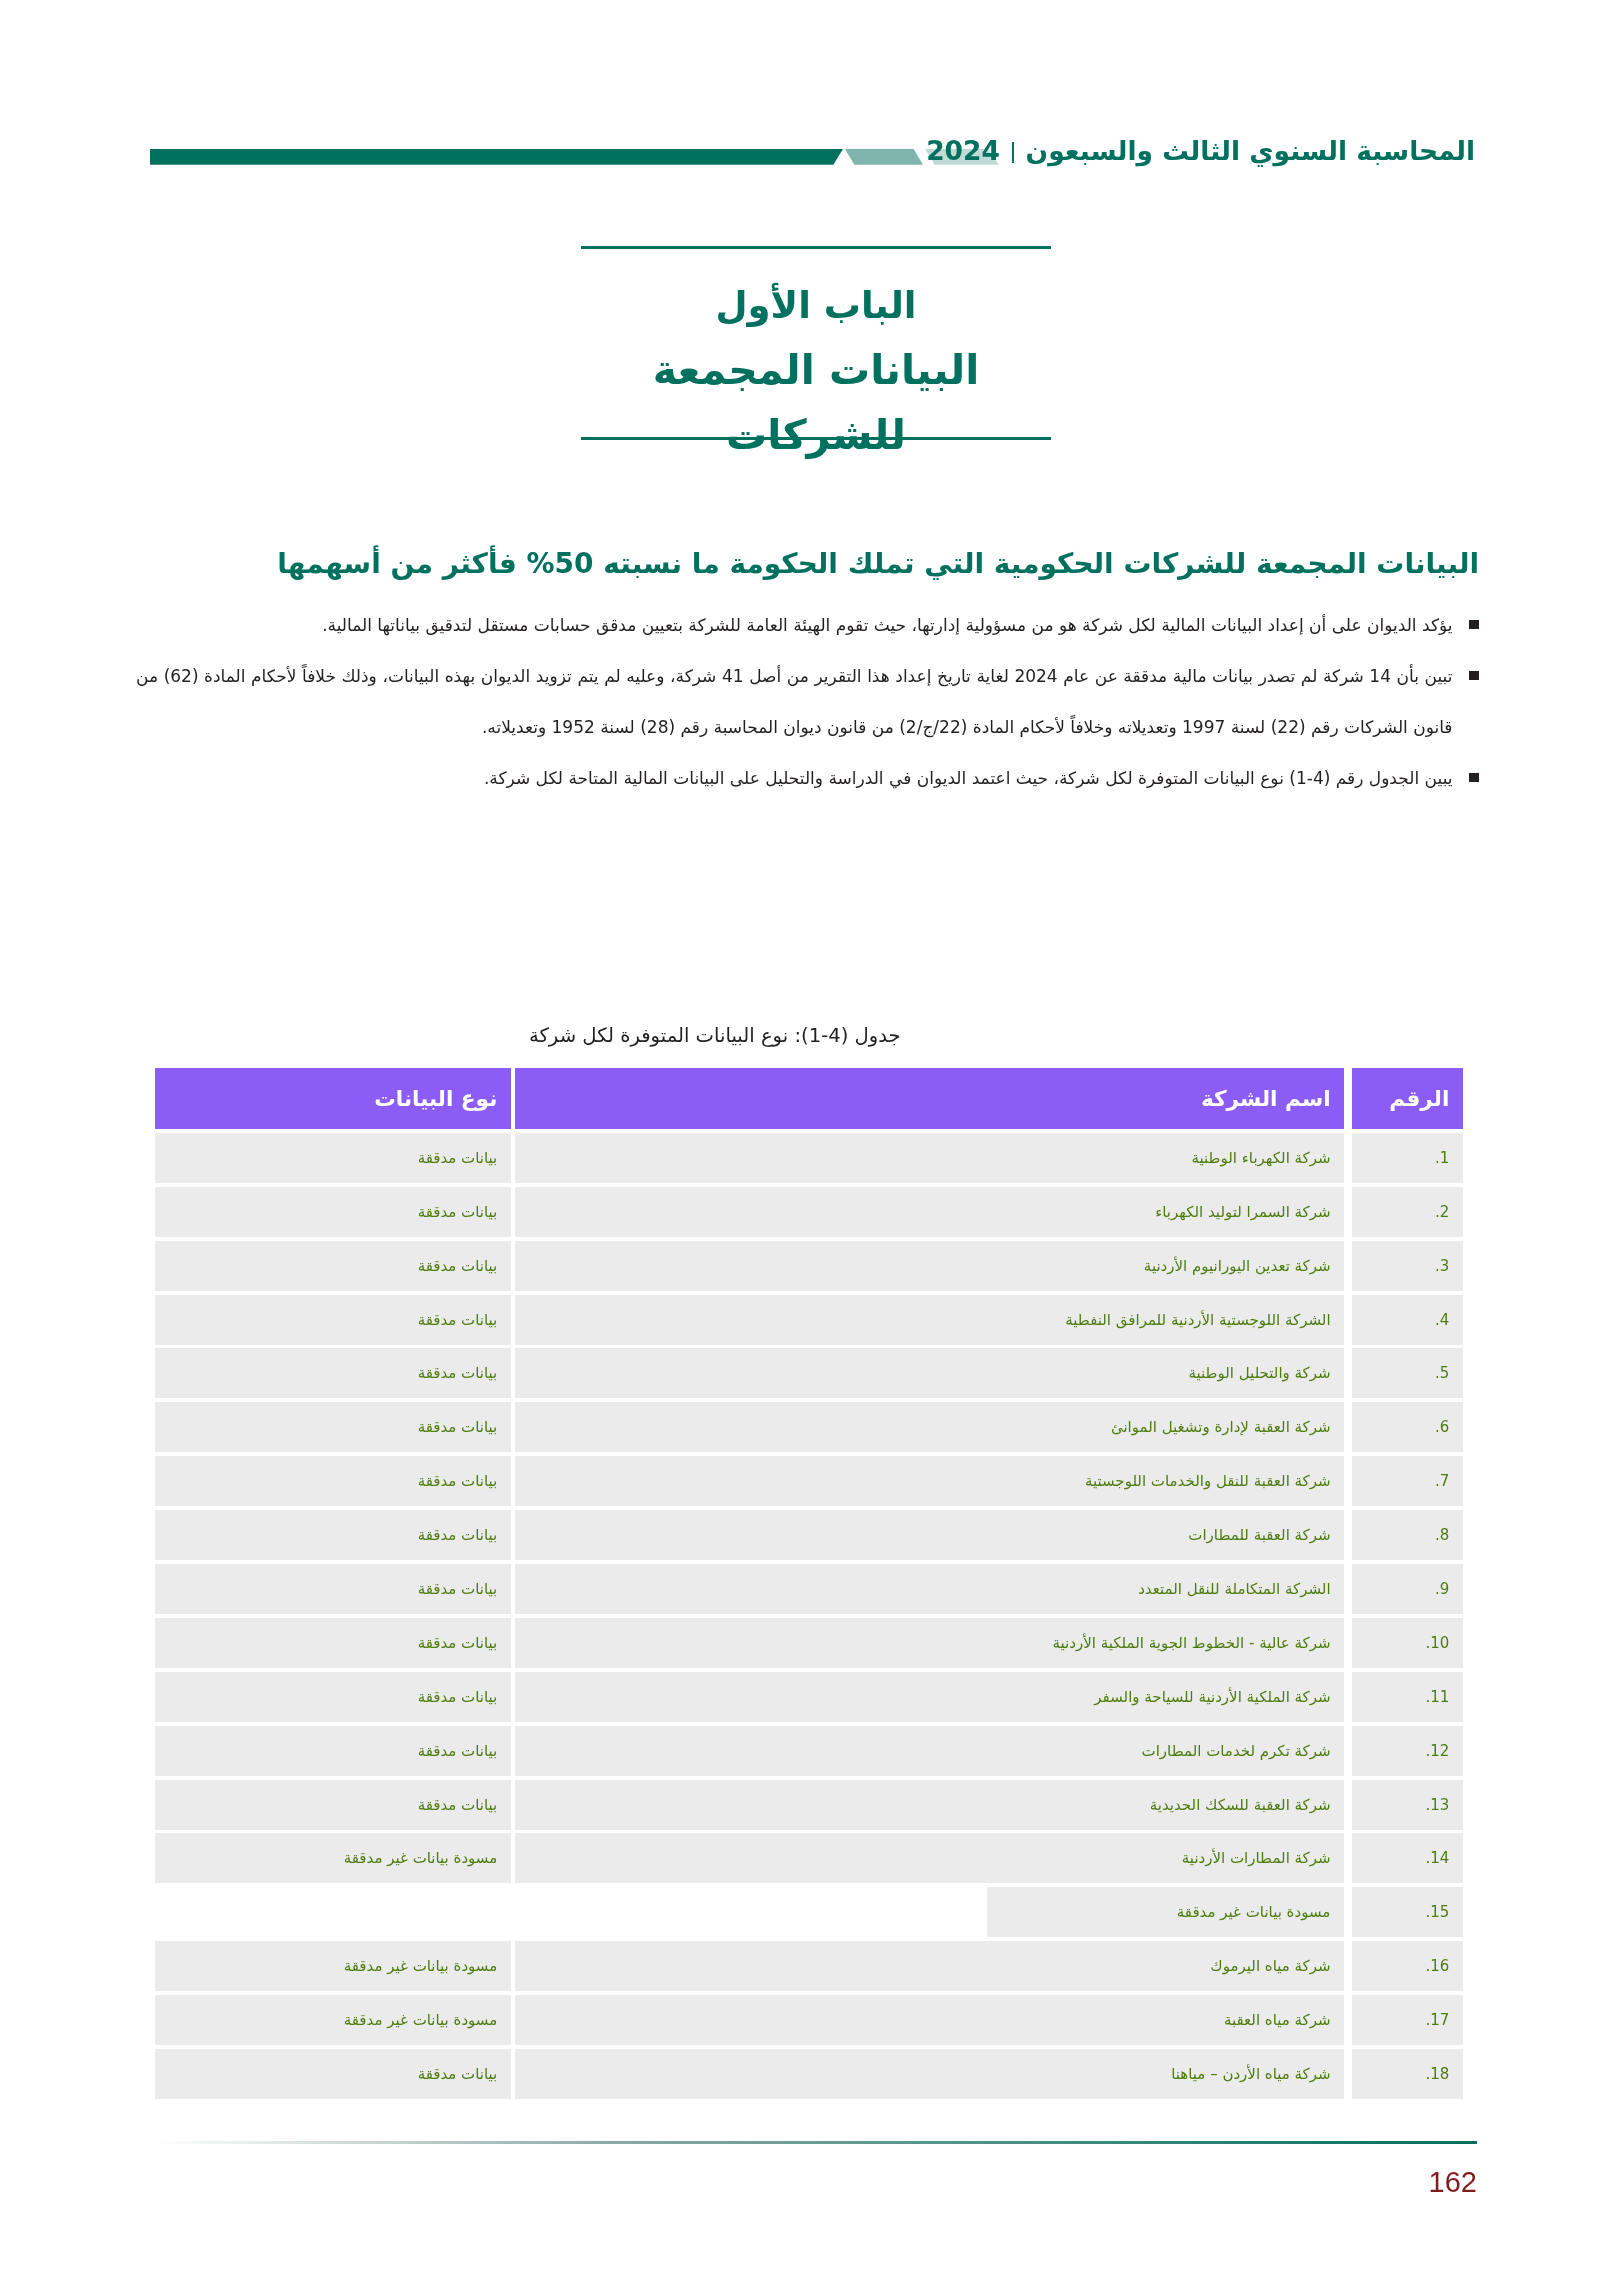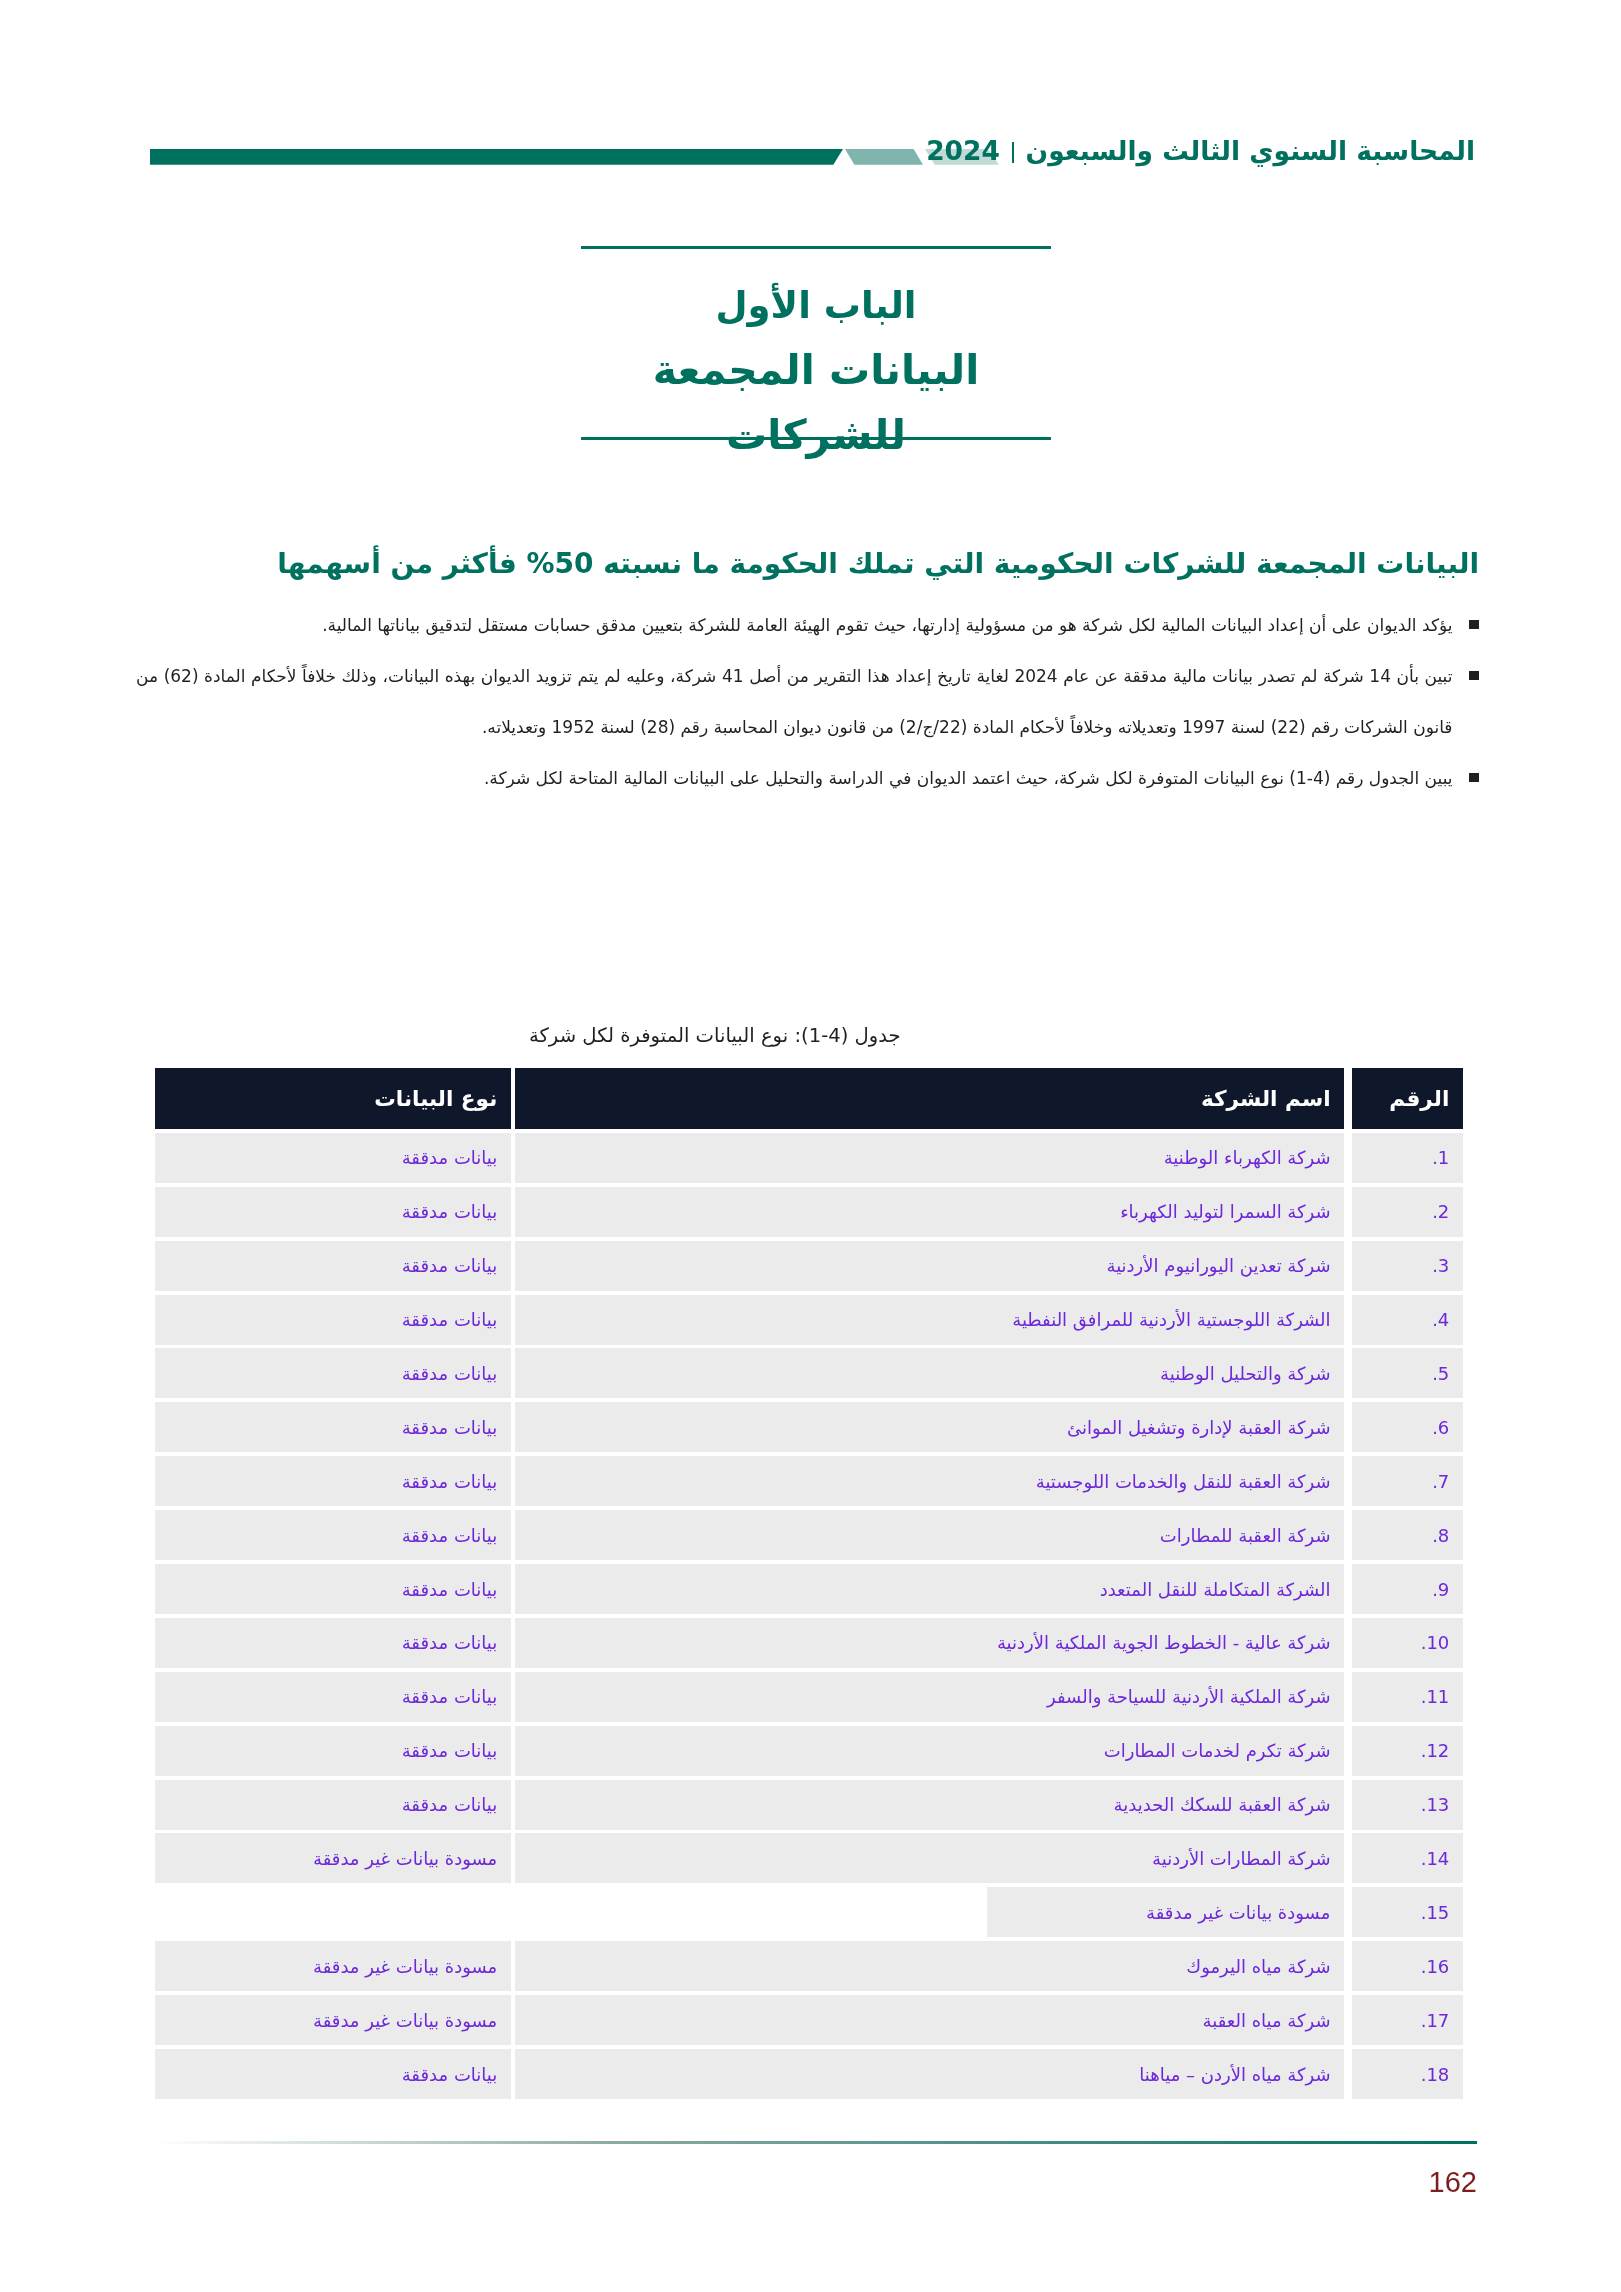--- a/index.html
+++ b/index.html
@@ -32,25 +32,25 @@
   .bullets { right: 142px; top: 600px; width: 1343px; direction: rtl; margin: 0; padding: 0; list-style: none; }
   .bullets li { position: relative; padding-right: 26.5px; font-size: 17px; line-height: 51px; text-align: justify;
                 text-align-last: right; margin-bottom: 0; }
   .bullet-mark { position: absolute; right: 0; top: 19.6px; width: 9.8px; height: 9.8px; background: #231f20; }
 
   .caption { left: 529px; top: 1016px; width: 588px; text-align: left; direction: rtl; font-size: 19.6px; line-height: 39px; }
 
   
   .tbl { left: 155px; top: 1068px; width: 1308px; direction: rtl; border-collapse: separate; border-spacing: 0; }
   .tbl-head { display: flex; height: 61px; margin-bottom: 3.9px; }
-  .th { background: #0f172a; color: #ffffff; font-weight: bold; font-size: 21.6px; display: flex; align-items: center;
+  .th { background: #8b5cf6; color: #ffffff; font-weight: bold; font-size: 21.6px; display: flex; align-items: center;
         padding-right: 13.7px; box-sizing: border-box; }
   .row { display: flex; height: 50px; margin-bottom: 3.9px; }
-  .td { background: #ebebeb; font-size: 18px; display: flex; align-items: center; padding-right: 13.7px;
-        box-sizing: border-box; color: #6d28d9; white-space: nowrap; }
+  .td { background: #ebebeb; font-size: 15px; display: flex; align-items: center; padding-right: 13.7px;
+        box-sizing: border-box; color: #4d7c0f; white-space: nowrap; }
   .c-num { width: 111px; margin-left: 8px; }
   .c-name { width: 832px; margin-left: 3.9px; }
   .c-type { width: 357px; }
   .td.c-num { padding-right: 13.7px; }
 
   
   .foot-rule { left: 154px; top: 2141px; width: 1323px; height: 2.9px;
                background: linear-gradient(to right, rgba(0,112,95,0) 0%, #8aa9a3 35%, #00705f 100%); }
   .page-num { right: 144px; top: 2161px; font-size: 29px; line-height: 43px; color: #7f1d1d; font-family: "Liberation Sans", sans-serif; }
 </style>

